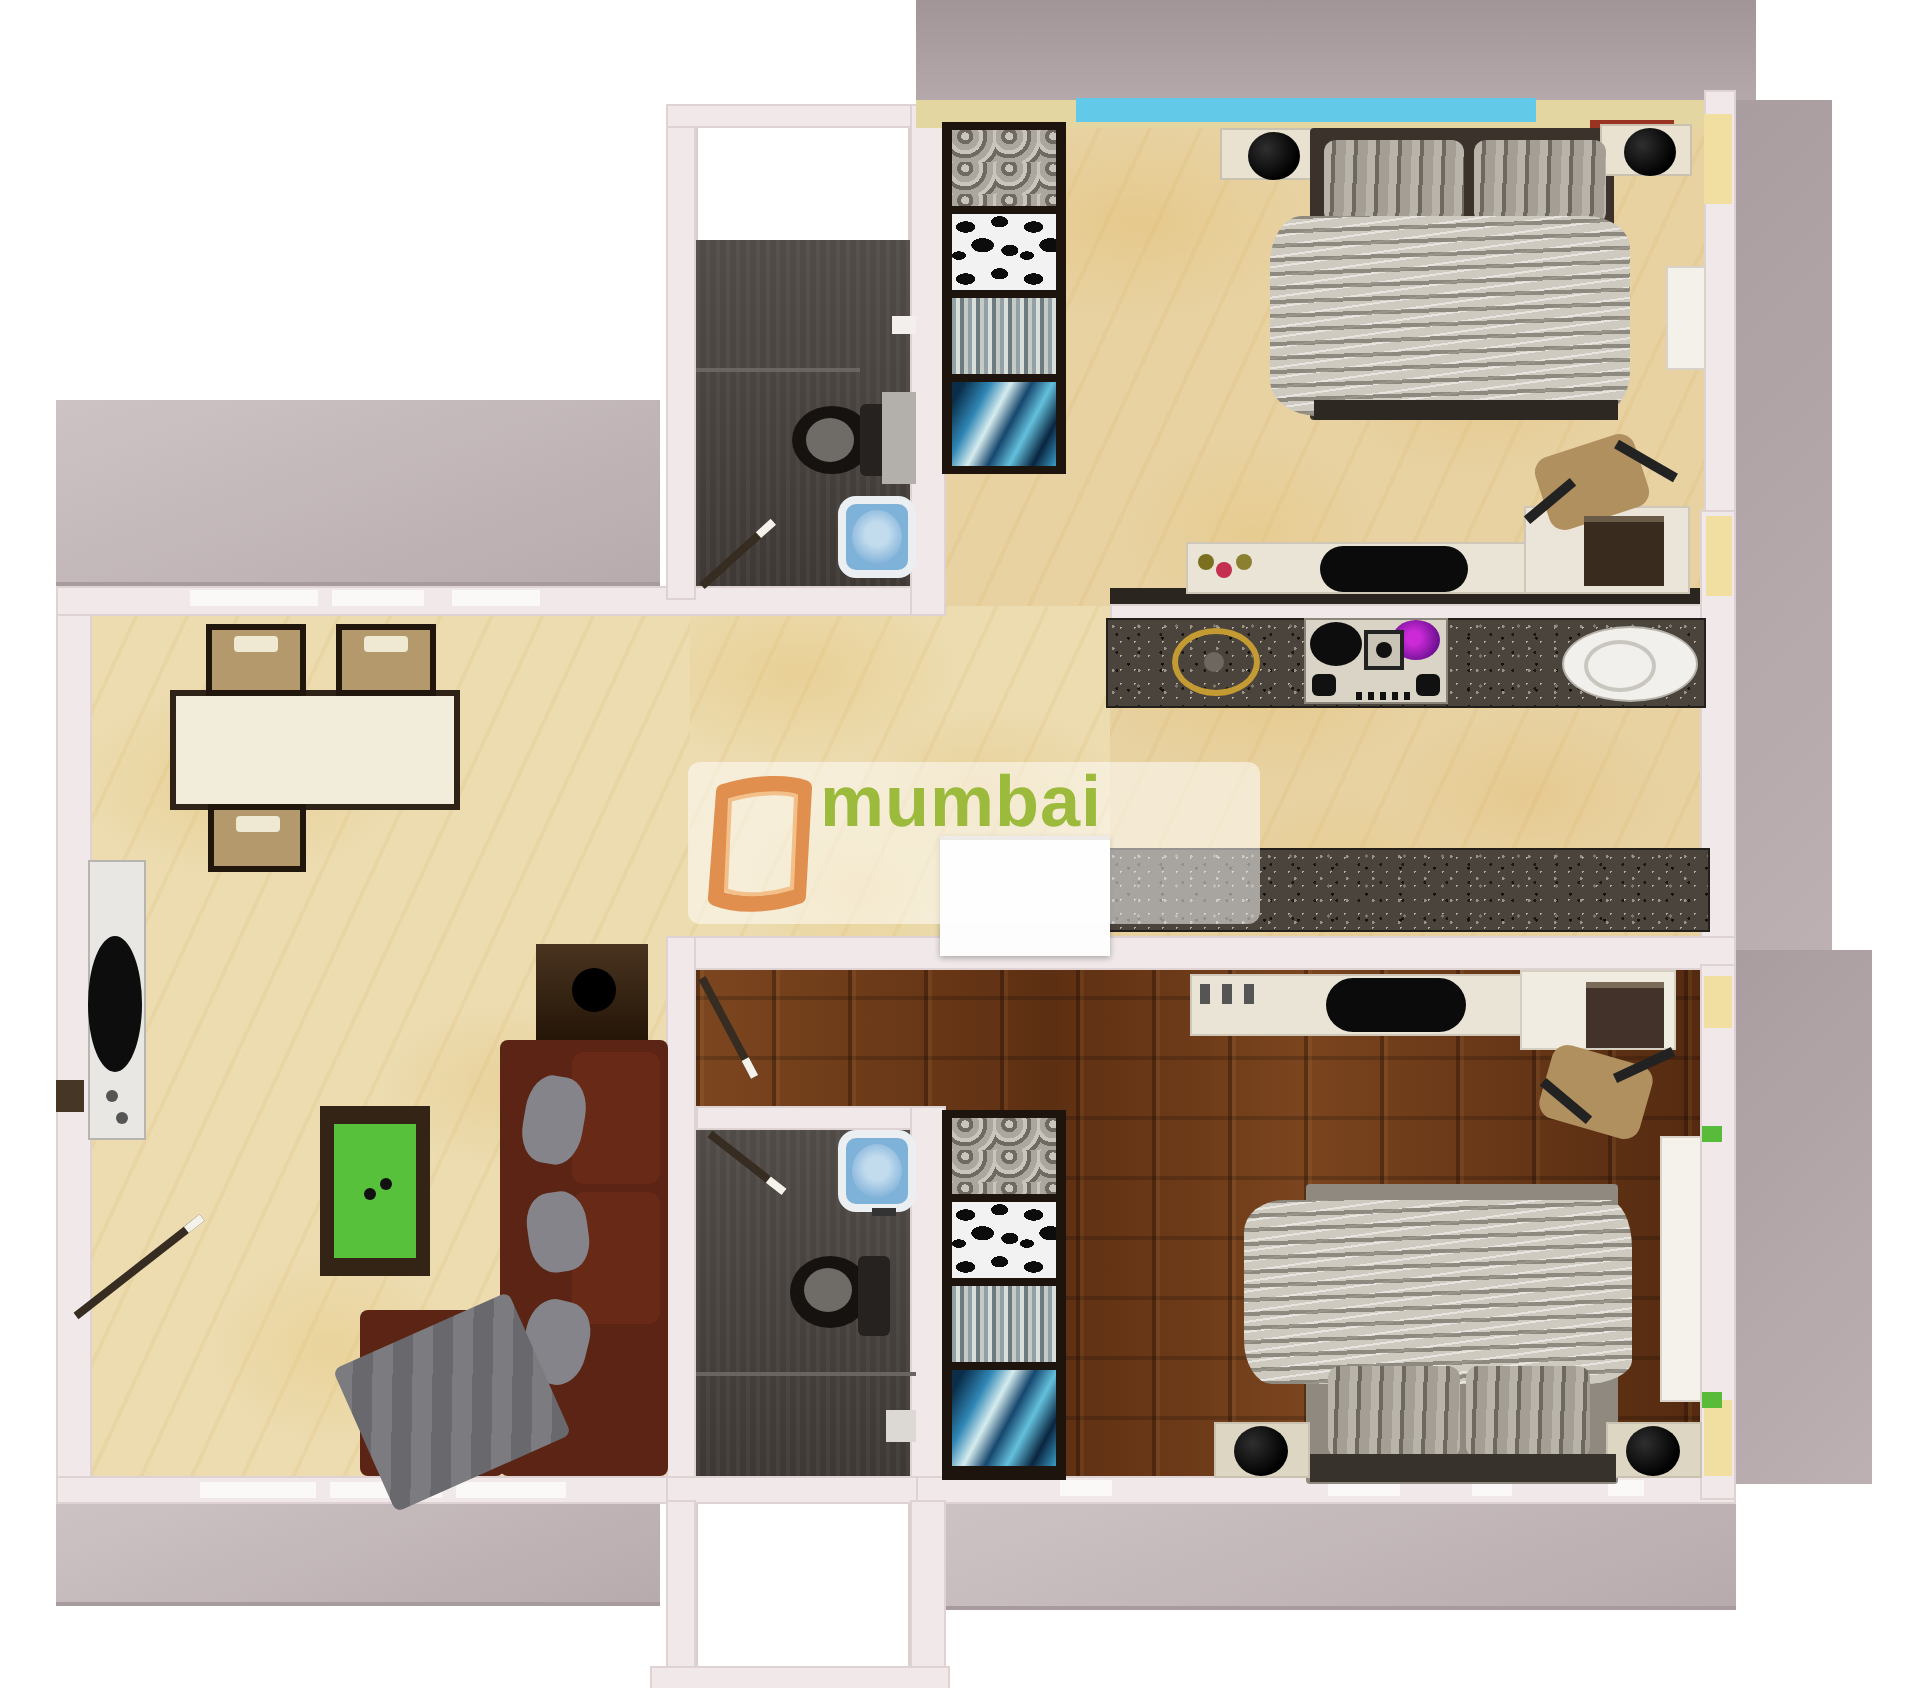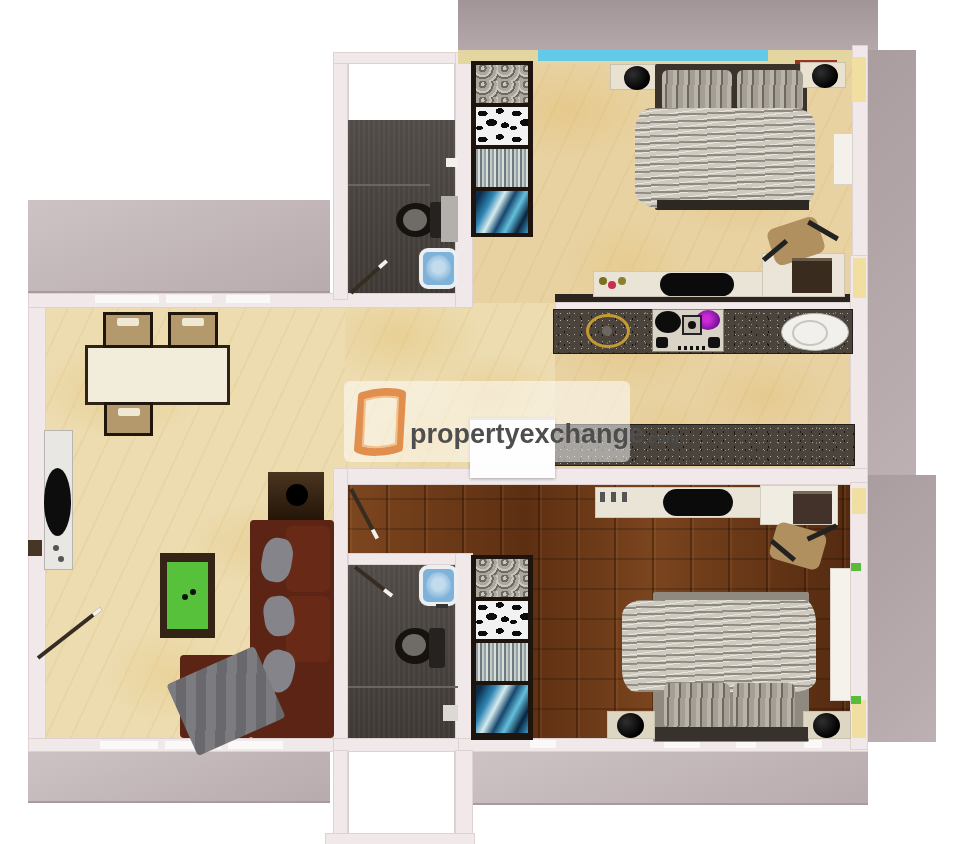--- a/index.html
+++ b/index.html
@@ -269,15 +269,15 @@
       <div></div>
     </div>
 
   <div id="wm-box"></div>
   <div id="wm-logo">
     <svg width="58" height="72" viewBox="0 0 58 72">
       <path d="M12 10 C 28 5, 44 5, 52 8 L 49 62 C 34 67, 18 67, 8 63 Z" fill="none" stroke="#e08f4f" stroke-width="8" stroke-linejoin="round"></path>
       <path d="M15 14 C 28 10, 42 10, 48 12 L 46 58 C 33 62, 20 62, 13 59 Z" fill="none" stroke="#f3c08a" stroke-width="2"></path>
     </svg>
   </div>
-  <div id="wm-row"><span style="font-size:27px;">propertyexchange</span><span>.com</span></div>
+  <div id="wm-city">mumbai</div>
 
 </div>
 
 </body></html>

